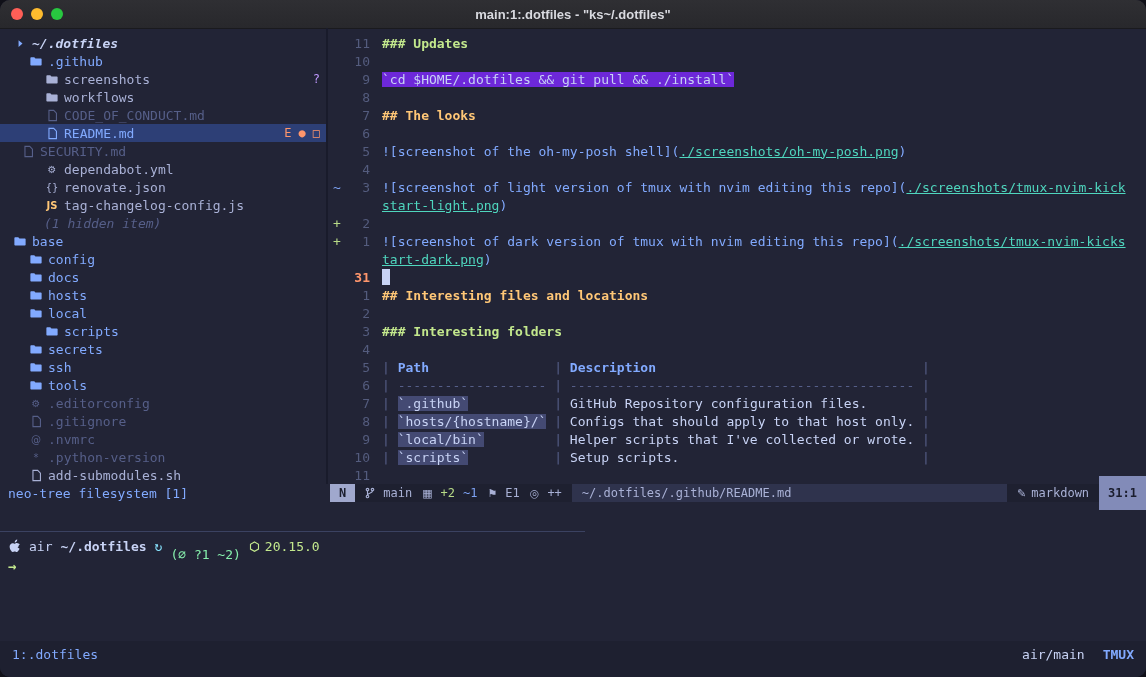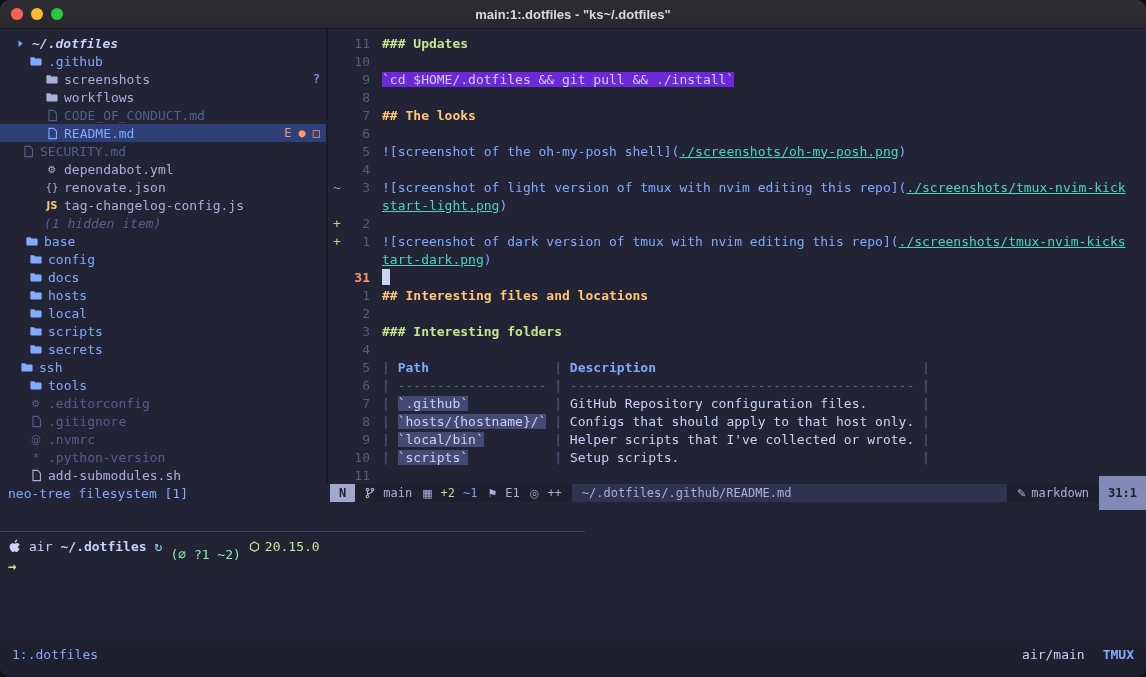--- a/index.html
+++ b/index.html
@@ -114,42 +114,42 @@
       <div class="tree-row selected" style="padding-left:44px"><span class="icon"><svg width="11" height="13" viewBox="0 0 14 16">
             <path d="M2.5 1.5h6l3.5 3.5v9.5h-9.5z" fill="none" stroke="currentColor" stroke-width="1.4"></path>
           </svg></span><span class="tree-label">README.md</span><span class="badges"><span class="badge b-orange">E</span><span class="badge b-orange">●</span><span class="badge b-orange">□</span></span></div>
       <div class="tree-row dim" style="padding-left:20px"><span class="icon"><svg width="11" height="13" viewBox="0 0 14 16">
             <path d="M2.5 1.5h6l3.5 3.5v9.5h-9.5z" fill="none" stroke="currentColor" stroke-width="1.4"></path>
           </svg></span><span class="tree-label">SECURITY.md</span></div>
       <div class="tree-row file" style="padding-left:44px"><span class="icon txt">⚙</span><span class="tree-label">dependabot.yml</span></div>
       <div class="tree-row file" style="padding-left:44px"><span class="icon txt">{}</span><span class="tree-label">renovate.json</span></div>
       <div class="tree-row file" style="padding-left:44px"><span class="icon txt i-js">JS</span><span class="tree-label">tag-changelog-config.js</span></div>
       <div class="tree-row hidden" style="padding-left:44px"><span class="tree-label">(1 hidden item)</span></div>
-      <div class="tree-row folder" style="padding-left:24px"><span class="icon"><svg width="12" height="12" viewBox="0 0 16 16">
+      <div class="tree-row folder" style="padding-left:12px"><span class="icon"><svg width="12" height="12" viewBox="0 0 16 16">
             <path d="M1.5 3h4.2l1.6 1.8h7.2c.55 0 1 .45 1 1V13c0 .55-.45 1-1 1h-13c-.55 0-1-.45-1-1V4c0-.55.45-1 1-1z" fill="currentColor"></path>
           </svg></span><span class="tree-label">base</span></div>
       <div class="tree-row folder" style="padding-left:28px"><span class="icon"><svg width="12" height="12" viewBox="0 0 16 16">
             <path d="M1.5 3h4.2l1.6 1.8h7.2c.55 0 1 .45 1 1V13c0 .55-.45 1-1 1h-13c-.55 0-1-.45-1-1V4c0-.55.45-1 1-1z" fill="currentColor"></path>
           </svg></span><span class="tree-label">config</span></div>
       <div class="tree-row folder" style="padding-left:28px"><span class="icon"><svg width="12" height="12" viewBox="0 0 16 16">
             <path d="M1.5 3h4.2l1.6 1.8h7.2c.55 0 1 .45 1 1V13c0 .55-.45 1-1 1h-13c-.55 0-1-.45-1-1V4c0-.55.45-1 1-1z" fill="currentColor"></path>
           </svg></span><span class="tree-label">docs</span></div>
       <div class="tree-row folder" style="padding-left:28px"><span class="icon"><svg width="12" height="12" viewBox="0 0 16 16">
             <path d="M1.5 3h4.2l1.6 1.8h7.2c.55 0 1 .45 1 1V13c0 .55-.45 1-1 1h-13c-.55 0-1-.45-1-1V4c0-.55.45-1 1-1z" fill="currentColor"></path>
           </svg></span><span class="tree-label">hosts</span></div>
       <div class="tree-row folder" style="padding-left:28px"><span class="icon"><svg width="12" height="12" viewBox="0 0 16 16">
             <path d="M1.5 3h4.2l1.6 1.8h7.2c.55 0 1 .45 1 1V13c0 .55-.45 1-1 1h-13c-.55 0-1-.45-1-1V4c0-.55.45-1 1-1z" fill="currentColor"></path>
           </svg></span><span class="tree-label">local</span></div>
-      <div class="tree-row folder" style="padding-left:28px"><span class="icon"><svg width="12" height="12" viewBox="0 0 16 16">
+      <div class="tree-row folder" style="padding-left:44px"><span class="icon"><svg width="12" height="12" viewBox="0 0 16 16">
             <path d="M1.5 3h4.2l1.6 1.8h7.2c.55 0 1 .45 1 1V13c0 .55-.45 1-1 1h-13c-.55 0-1-.45-1-1V4c0-.55.45-1 1-1z" fill="currentColor"></path>
           </svg></span><span class="tree-label">scripts</span></div>
       <div class="tree-row folder" style="padding-left:28px"><span class="icon"><svg width="12" height="12" viewBox="0 0 16 16">
             <path d="M1.5 3h4.2l1.6 1.8h7.2c.55 0 1 .45 1 1V13c0 .55-.45 1-1 1h-13c-.55 0-1-.45-1-1V4c0-.55.45-1 1-1z" fill="currentColor"></path>
           </svg></span><span class="tree-label">secrets</span></div>
-      <div class="tree-row folder" style="padding-left:19px"><span class="icon"><svg width="12" height="12" viewBox="0 0 16 16">
+      <div class="tree-row folder" style="padding-left:28px"><span class="icon"><svg width="12" height="12" viewBox="0 0 16 16">
             <path d="M1.5 3h4.2l1.6 1.8h7.2c.55 0 1 .45 1 1V13c0 .55-.45 1-1 1h-13c-.55 0-1-.45-1-1V4c0-.55.45-1 1-1z" fill="currentColor"></path>
           </svg></span><span class="tree-label">ssh</span></div>
       <div class="tree-row folder" style="padding-left:28px"><span class="icon"><svg width="12" height="12" viewBox="0 0 16 16">
             <path d="M1.5 3h4.2l1.6 1.8h7.2c.55 0 1 .45 1 1V13c0 .55-.45 1-1 1h-13c-.55 0-1-.45-1-1V4c0-.55.45-1 1-1z" fill="currentColor"></path>
           </svg></span><span class="tree-label">tools</span></div>
       <div class="tree-row dim" style="padding-left:28px"><span class="icon txt">⚙</span><span class="tree-label">.editorconfig</span></div>
       <div class="tree-row dim" style="padding-left:28px"><span class="icon"><svg width="11" height="13" viewBox="0 0 14 16">
             <path d="M2.5 1.5h6l3.5 3.5v9.5h-9.5z" fill="none" stroke="currentColor" stroke-width="1.4"></path>
           </svg></span><span class="tree-label">.gitignore</span></div>
       <div class="tree-row dim" style="padding-left:28px"><span class="icon txt">@</span><span class="tree-label">.nvmrc</span></div>

